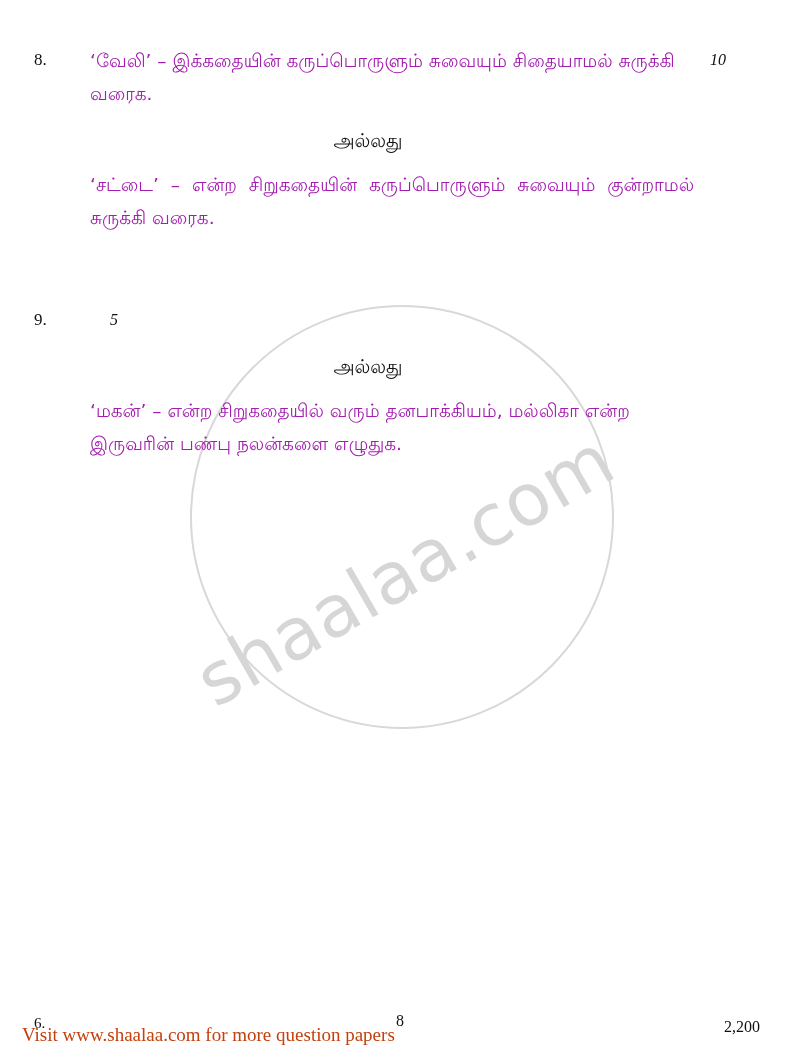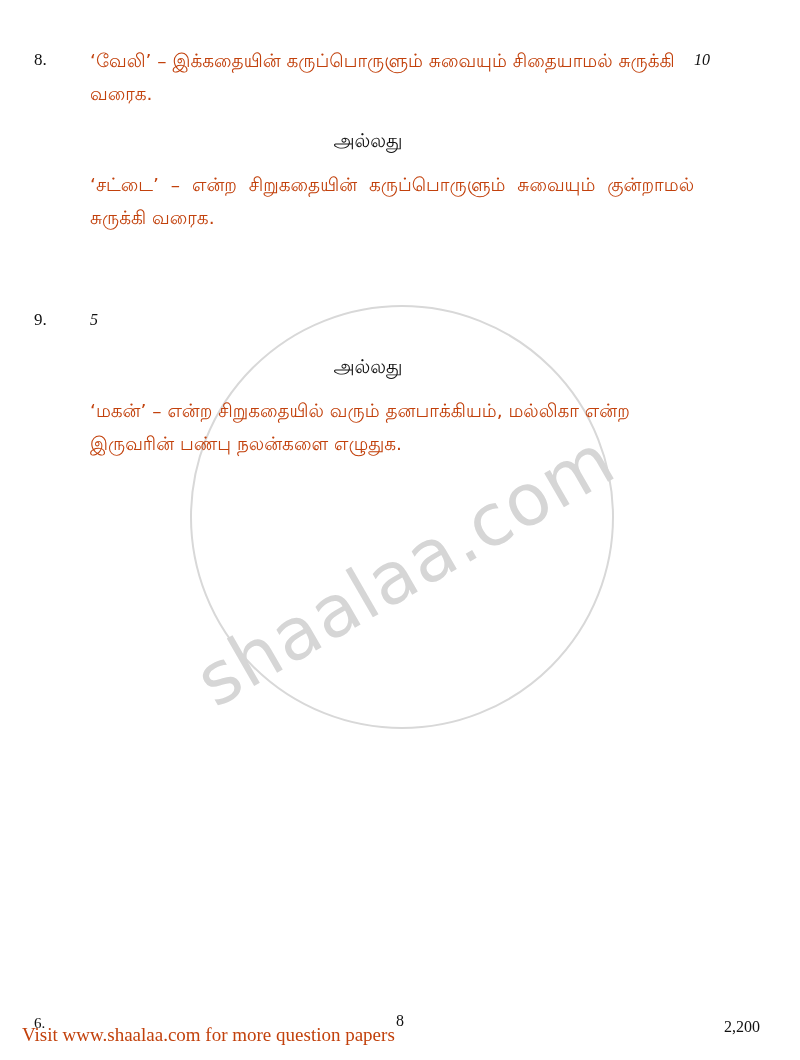--- a/index.html
+++ b/index.html
@@ -75,34 +75,34 @@
     font-family: "Liberation Serif", serif;
     font-weight: 400;
   }
   .qbody {
     flex: 1 1 auto;
     min-width: 0;
   }
   .qmarks {
     width: 48px;
     flex: 0 0 48px;
-    text-align: left;
+    text-align: center;
     font-style: italic;
     font-size: 16px;
     font-family: "Liberation Serif", serif;
     line-height: 32px;
   }
   .qmarks.top {
     align-self: flex-start;
   }
   .tamil {
     font-family: "DejaVu Sans", "Liberation Sans", sans-serif;
     font-size: 18.5px;
     line-height: 33px;
-    color: #c2410c;
+    color: #a21caf;
   }
   .tamil.justify {
     text-align: justify;
     text-justify: inter-word;
   }
   .alt {
     text-align: center;
     font-family: "DejaVu Sans", "Liberation Sans", sans-serif;
     font-size: 19px;
     margin: 19px 0 14px 0;

